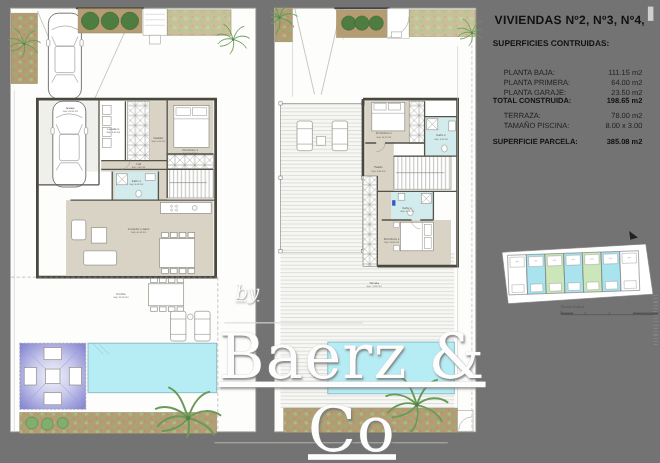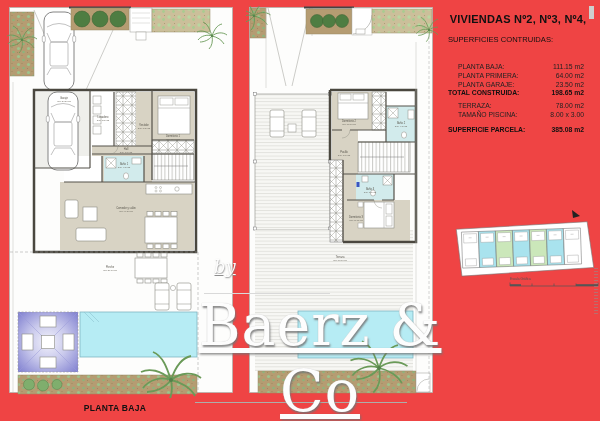--- a/index.html
+++ b/index.html
@@ -1,25 +1,25 @@
 <!DOCTYPE html>
 <html><head>
 <meta charset="utf-8">
 <style>
   html,body{margin:0;padding:0;background:#fff;}
-  #page{position:relative;width:600px;height:421px;background:#ef4444;overflow:hidden;
+  #page{position:relative;width:600px;height:421px;background:#737373;overflow:hidden;
         font-family:"Liberation Sans",sans-serif;}
   svg{position:absolute;}
   svg text{font-family:"Liberation Sans",sans-serif;}
   .rl{font-size:2.6px;fill:#57544b;text-anchor:middle;}
   .rs{font-size:2.1px;fill:#6a675e;text-anchor:middle;}
   
   #info{position:absolute;left:445px;top:13px;width:146px;color:#111;}
   #info .title{font-weight:bold;font-size:11px;line-height:13px;text-align:center;letter-spacing:.2px;}
-  #info .spec-head{font-weight:normal;font-size:7.6px;margin:9px 0 19px 3px;}
+  #info .spec-head{font-weight:bold;font-size:7.6px;margin:9px 0 19px 3px;}
   .spec-row{display:flex;justify-content:space-between;font-size:6.8px;line-height:8.8px;
             padding-left:13px;padding-right:7px;color:#222;}
   .spec-row.bold{font-weight:bold;padding-left:3px;color:#111;}
   .spec-row .v{text-align:right;}
   .gap-s{height:4px;} .gap-m{height:6px;}
   
   .wm{position:absolute;color:#fdfdfd;z-index:6;pointer-events:none;
       font-family:"DejaVu Serif",serif;text-decoration:underline;}
   #wm-by{left:214px;top:256px;font-size:18px;font-style:italic;
          text-shadow:.5px 1px 1.5px rgba(130,130,130,.9);}
@@ -419,17 +419,16 @@
       <rect x="58" y="84.2" width="11" height="1.8" fill="#555" stroke="none"></rect>
       <rect x="124" y="84.2" width="22" height="1.8" fill="#555" stroke="none"></rect>
     </g>
   </svg>
 
   <div class="wm" id="wm-by">by</div>
   <div id="wm-rule"></div>
   <div class="wm" id="wm-brand">Baerz &amp; Co</div>
 
   <div id="footer-line"></div>
-  <div class="caption" id="cap-left">PLANTA BAJA</div>
 
   <div id="fold-mark"></div>
   <div id="vcap"></div>
 </div>
 
 </body></html>

